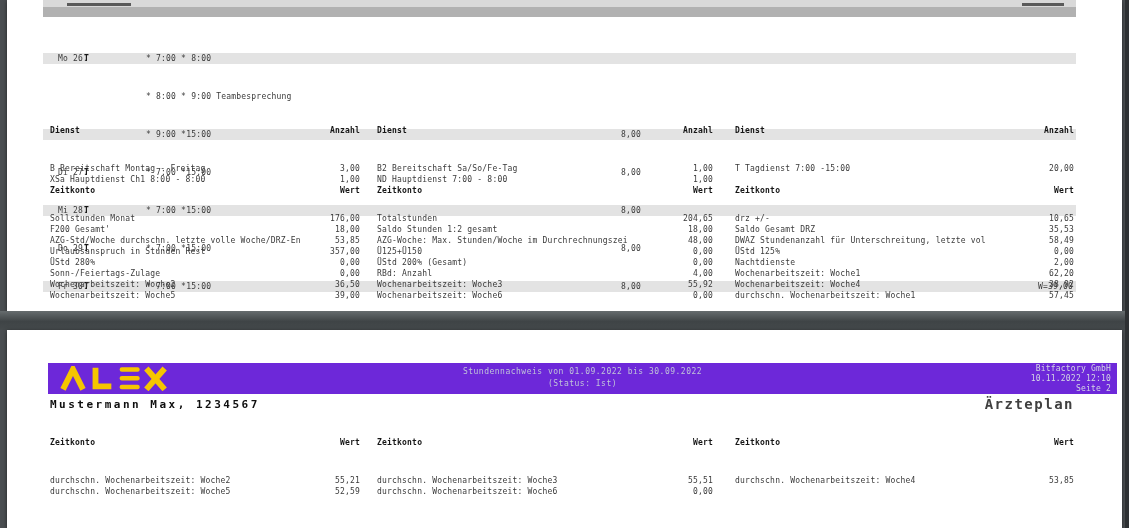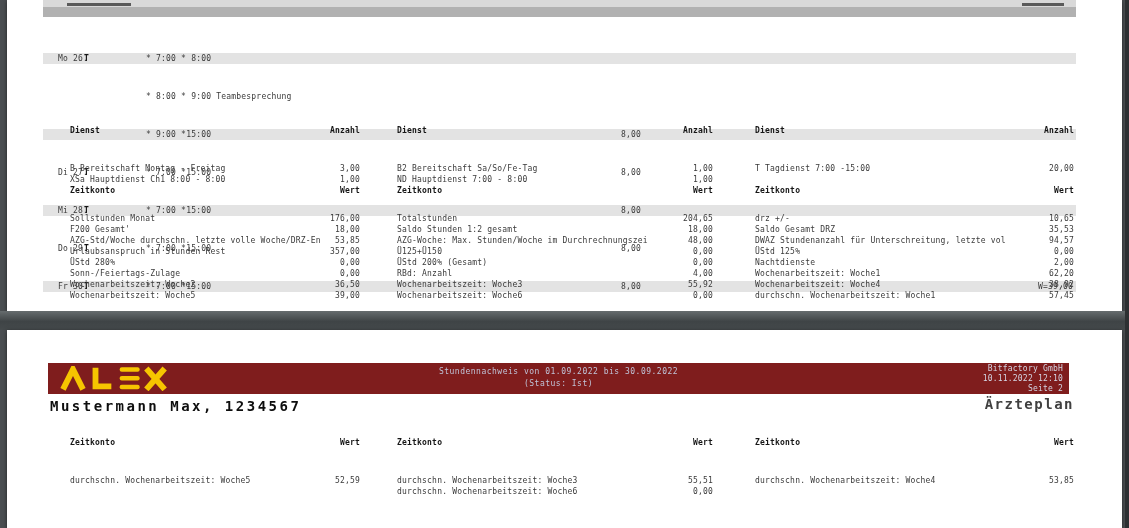--- a/index.html
+++ b/index.html
@@ -39,31 +39,31 @@
   .zeitkonto-section{top:168px;height:115px;}
   .p2-table{top:90px;height:50px;}
   .tcol{position:absolute;top:0;}
   .col1{left:43px;width:310px;}
   .col2{left:370px;width:336px;}
   .col3{left:728px;width:339px;}
   .thead{position:relative;height:11px;}
   .trows{position:absolute;left:0;right:0;top:29px;}
   .zeitkonto-section .trows{top:19px;}
   .trow{position:relative;height:11px;}
-  .tlabel{position:absolute;left:0;top:0;margin-left:20px;}
+  .tlabel{position:absolute;left:0;top:0;}
   .tval{position:absolute;right:0;top:0;}
 
   
-  .navybar{position:absolute;left:41px;top:33px;width:1021px;height:31px;background:#7f1d1d;}
+  .navybar{position:absolute;left:41px;top:33px;width:1021px;height:31px;background:#6d28d9;padding-left:48px;}
   .logo{position:absolute;left:10px;top:3px;}
   .bar-center{position:absolute;left:0;right:0;top:3px;text-align:center;}
   .bar-center .t8{color:#c0c4d8;letter-spacing:.5px;display:block;line-height:12px;}
   .bar-right{position:absolute;right:6px;top:1px;text-align:right;}
   .bar-right .t8{color:#d4d6e4;display:block;line-height:10px;}
-  .employee{position:absolute;left:43px;top:68px;font-size:14px;font-weight:bold;
+  .employee{position:absolute;left:43px;top:68px;font-size:11px;font-weight:bold;
             letter-spacing:2.5px;color:#0e0e0e;white-space:pre;}
   .plan-title{position:absolute;right:48px;top:66px;font-size:14px;font-weight:bold;
               letter-spacing:1.5px;color:#404040;}
 </style>
 </head>
 <body>
 
 <div class="viewer">
 
   <div class="page page1">
@@ -254,21 +254,21 @@
         <div class="trows">
           
         <div class="trow">
             <span class="tlabel">drz +/-</span>
             <span class="tval">10,65</span>
           </div><div class="trow">
             <span class="tlabel">Saldo Gesamt DRZ</span>
             <span class="tval">35,53</span>
           </div><div class="trow">
             <span class="tlabel">DWAZ Stundenanzahl für Unterschreitung, letzte vol</span>
-            <span class="tval">94,57</span>
+            <span class="tval">58,49</span>
           </div><div class="trow">
             <span class="tlabel">ÜStd 125%</span>
             <span class="tval">0,00</span>
           </div><div class="trow">
             <span class="tlabel">Nachtdienste</span>
             <span class="tval">2,00</span>
           </div><div class="trow">
             <span class="tlabel">Wochenarbeitszeit: Woche1</span>
             <span class="tval">62,20</span>
           </div><div class="trow">
@@ -315,20 +315,23 @@
 
     <div class="tsection p2-table t8">
       <div class="tcol col1">
         <div class="thead">
           <span class="tlabel bold">Zeitkonto</span>
           <span class="tval bold">Wert</span>
         </div>
         <div class="trows">
           
         <div class="trow">
+            <span class="tlabel">durchschn. Wochenarbeitszeit: Woche2</span>
+            <span class="tval">55,21</span>
+          </div><div class="trow">
             <span class="tlabel">durchschn. Wochenarbeitszeit: Woche5</span>
             <span class="tval">52,59</span>
           </div></div>
       </div>
       <div class="tcol col2">
         <div class="thead">
           <span class="tlabel bold">Zeitkonto</span>
           <span class="tval bold">Wert</span>
         </div>
         <div class="trows">

